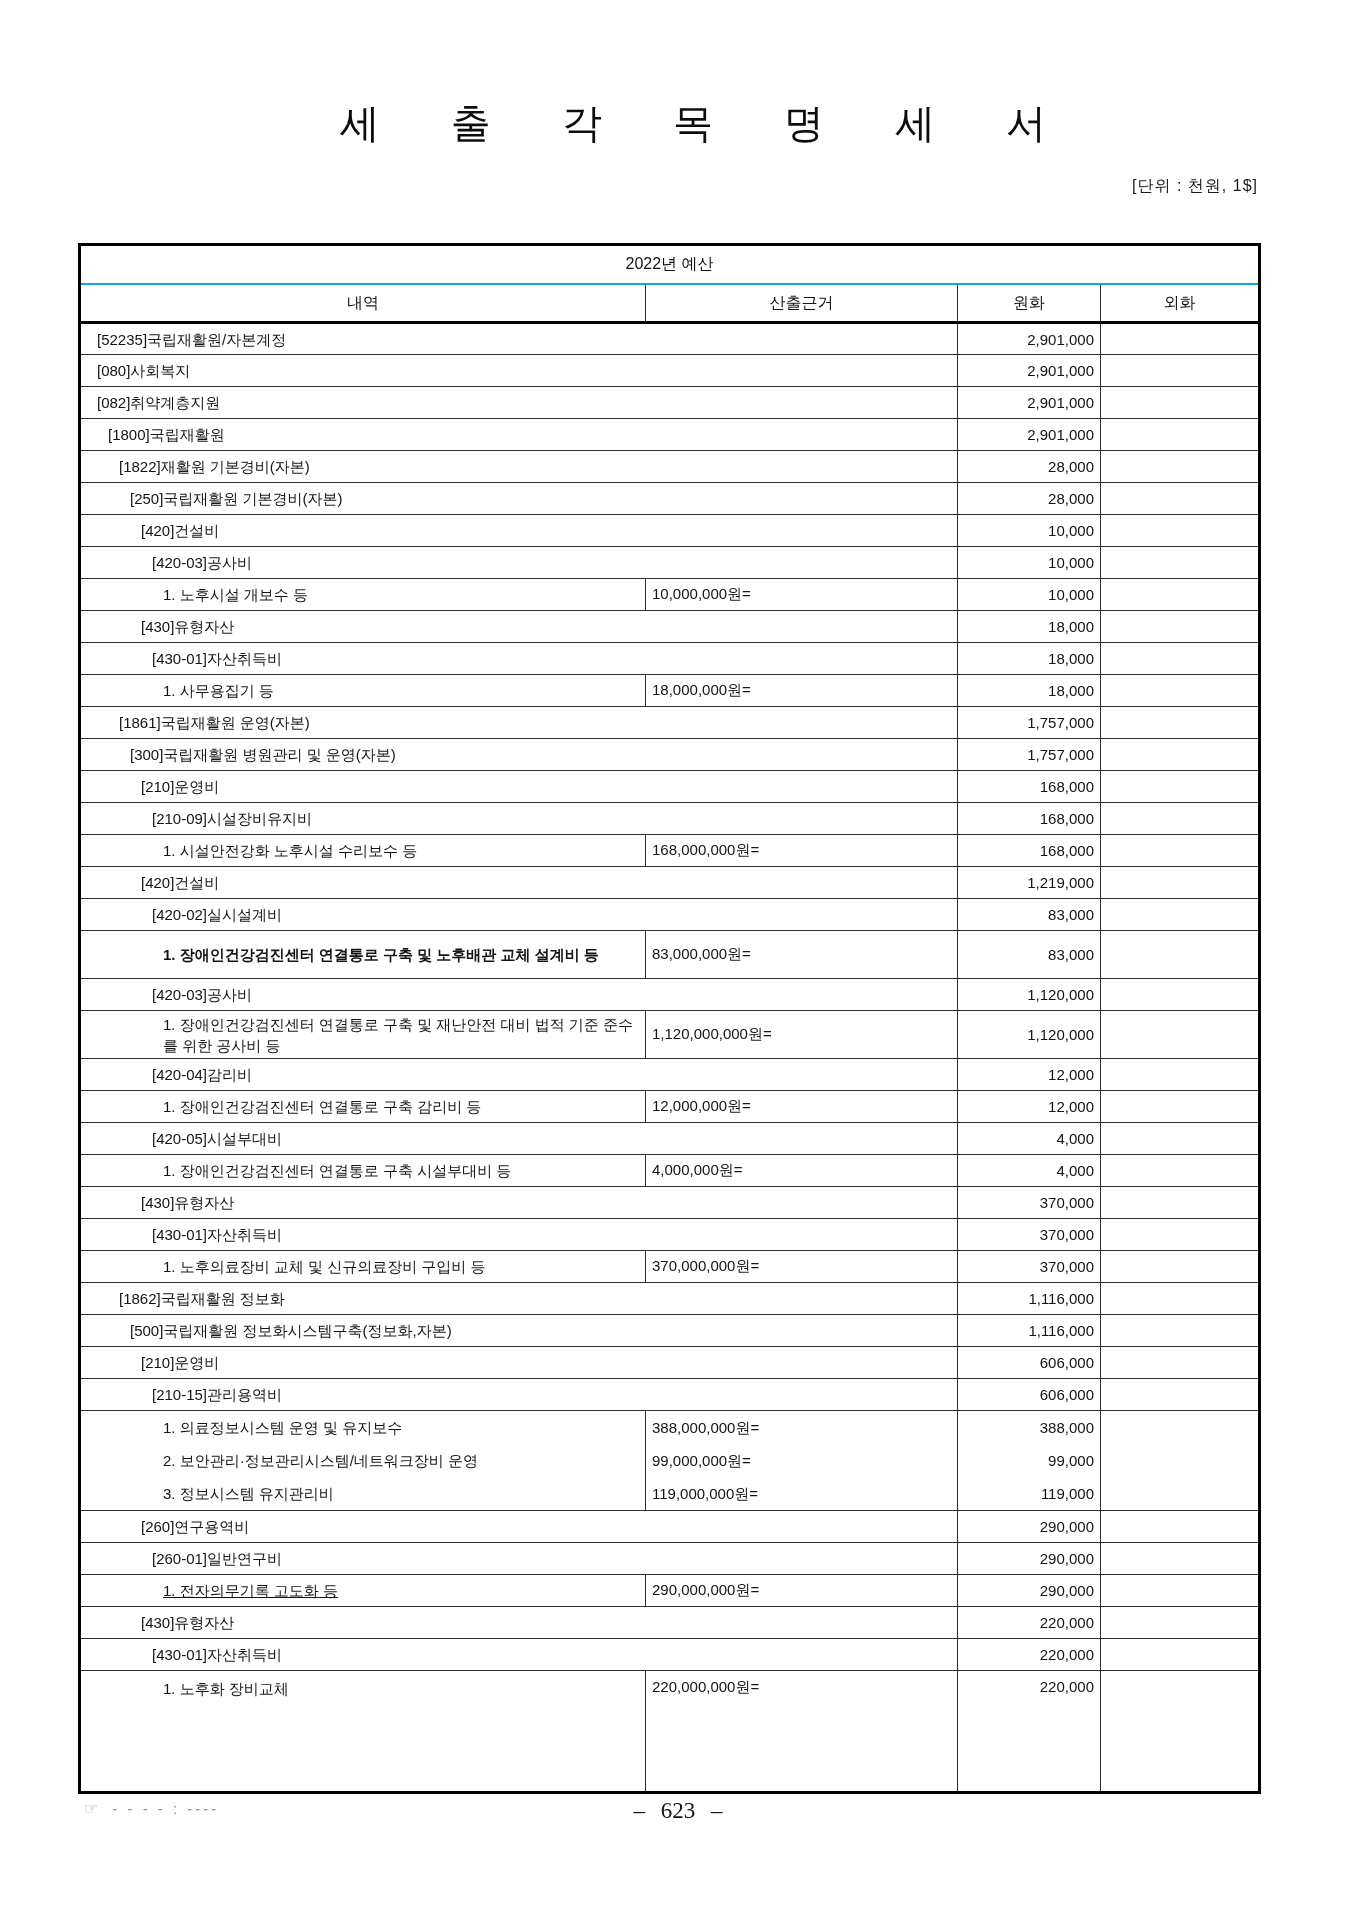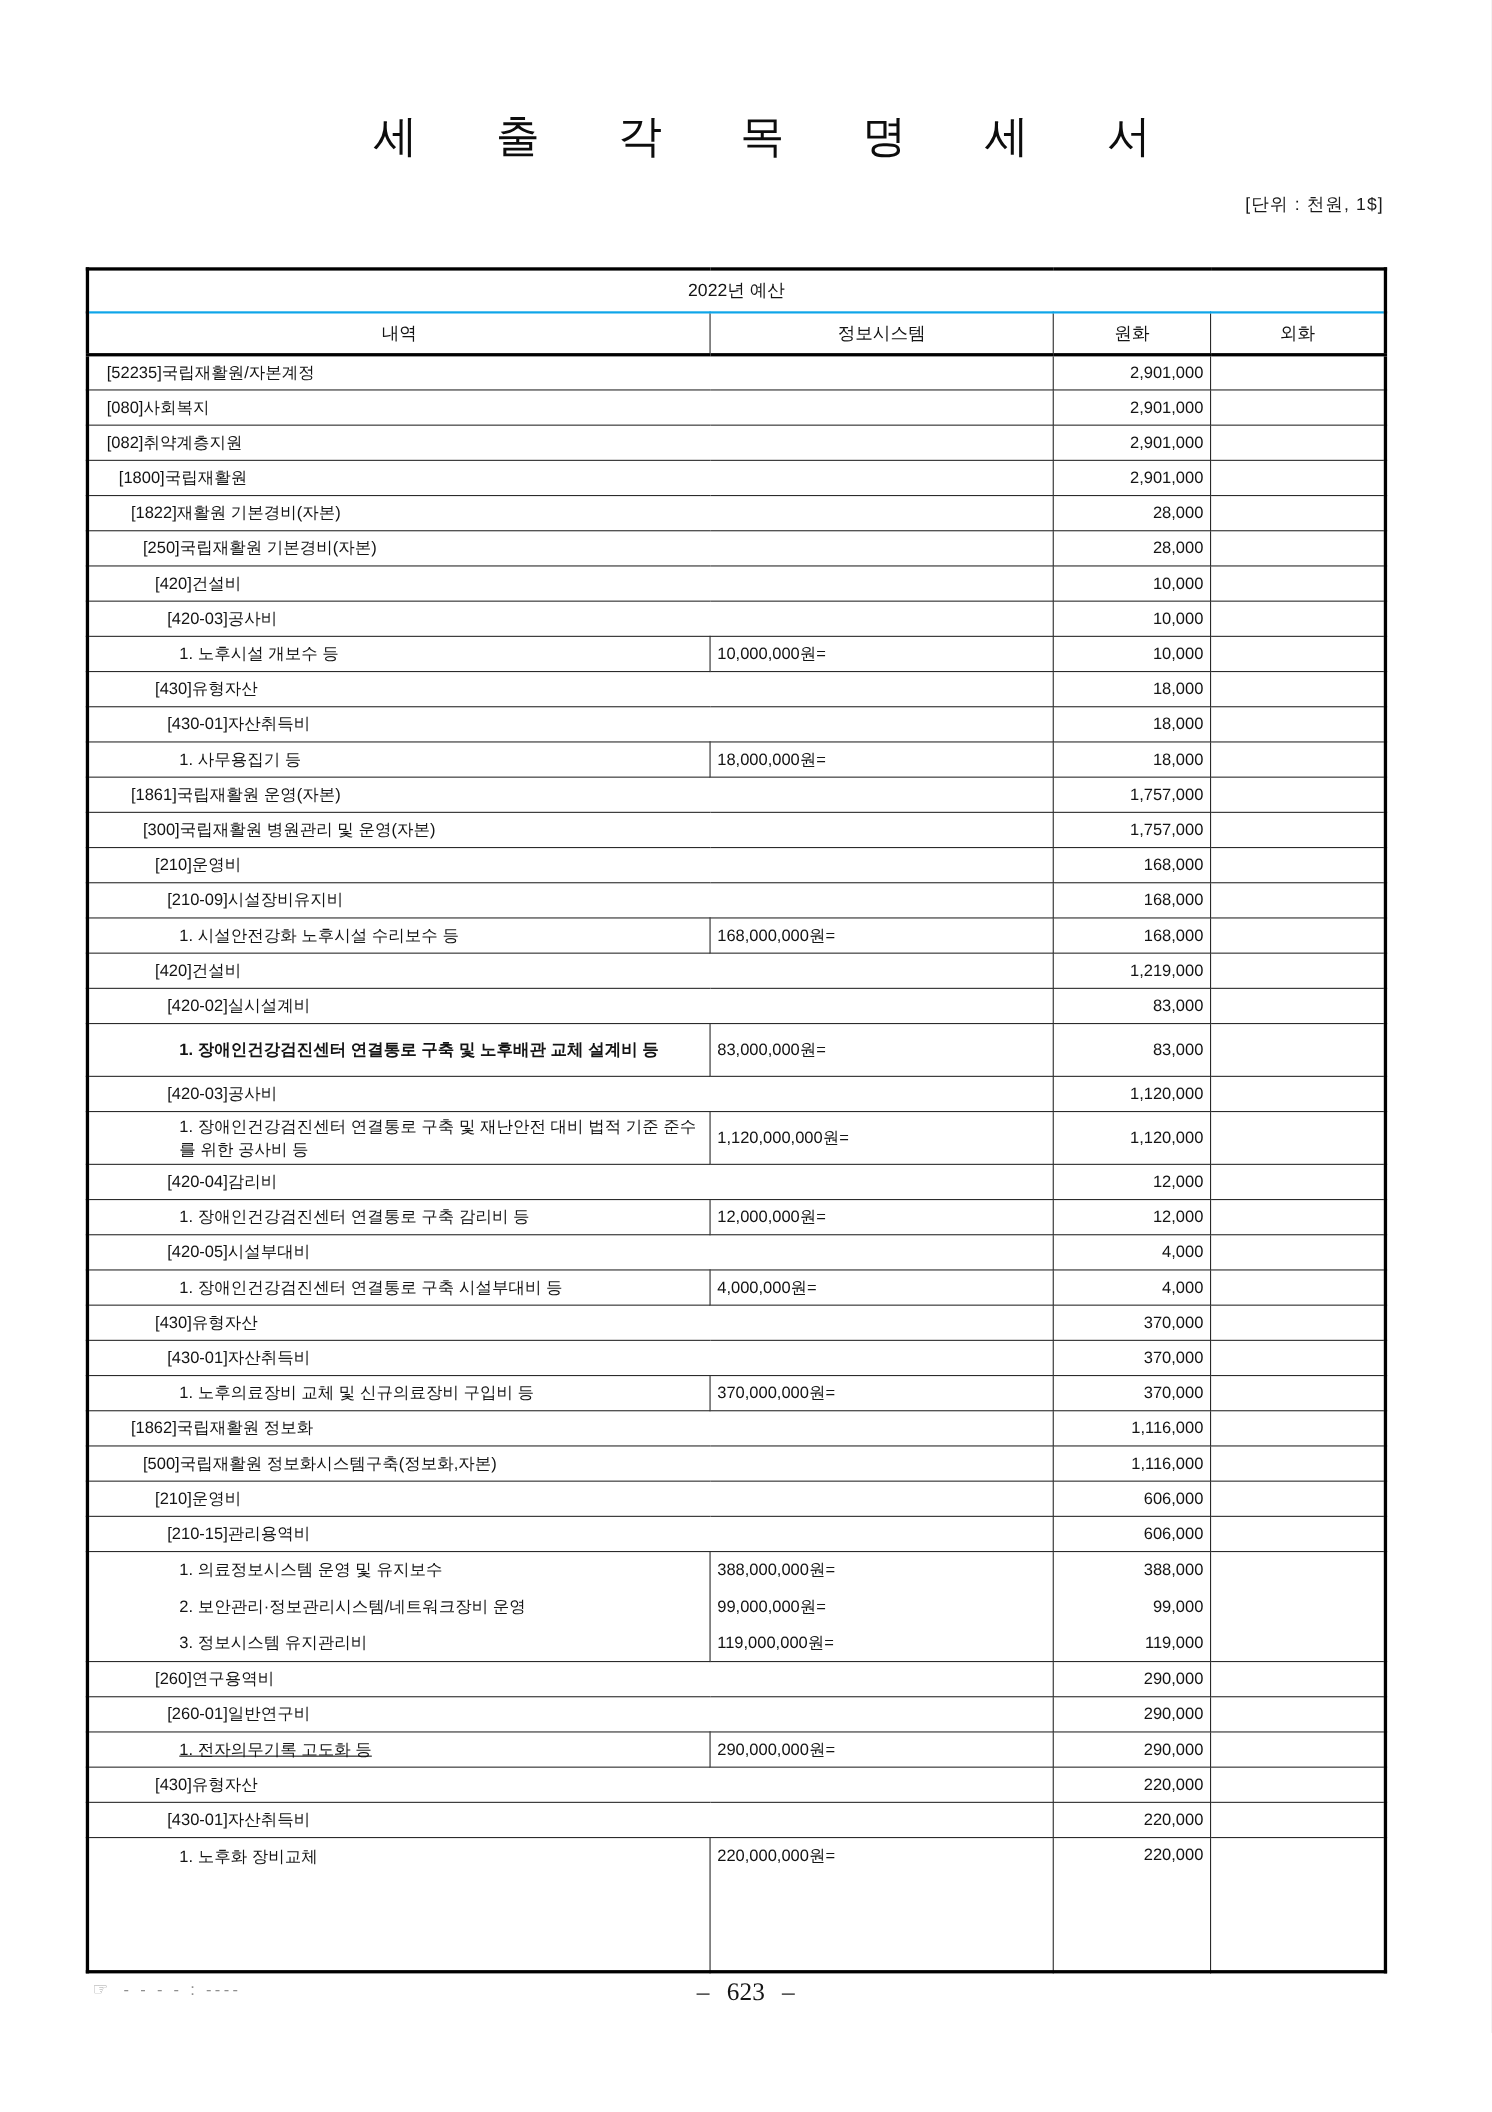--- a/index.html
+++ b/index.html
@@ -87,21 +87,21 @@
       <col style="width:312px">
       <col style="width:143px">
       <col style="width:159px">
     </colgroup>
     <thead>
       <tr class="year-row">
         <td colspan="4">2022년 예산</td>
       </tr>
       <tr class="head-row">
         <th>내역</th>
-        <th>정보시스템</th>
+        <th>산출근거</th>
         <th>원화</th>
         <th>외화</th>
       </tr>
     </thead>
     <tbody>
         <tr class="row-s">
           <td class="c-name" colspan="2" style="padding-left: 16px;">[52235]국립재활원/자본계정</td>
           <td class="c-krw">2,901,000</td>
           <td class="c-fx"></td>
         </tr>

